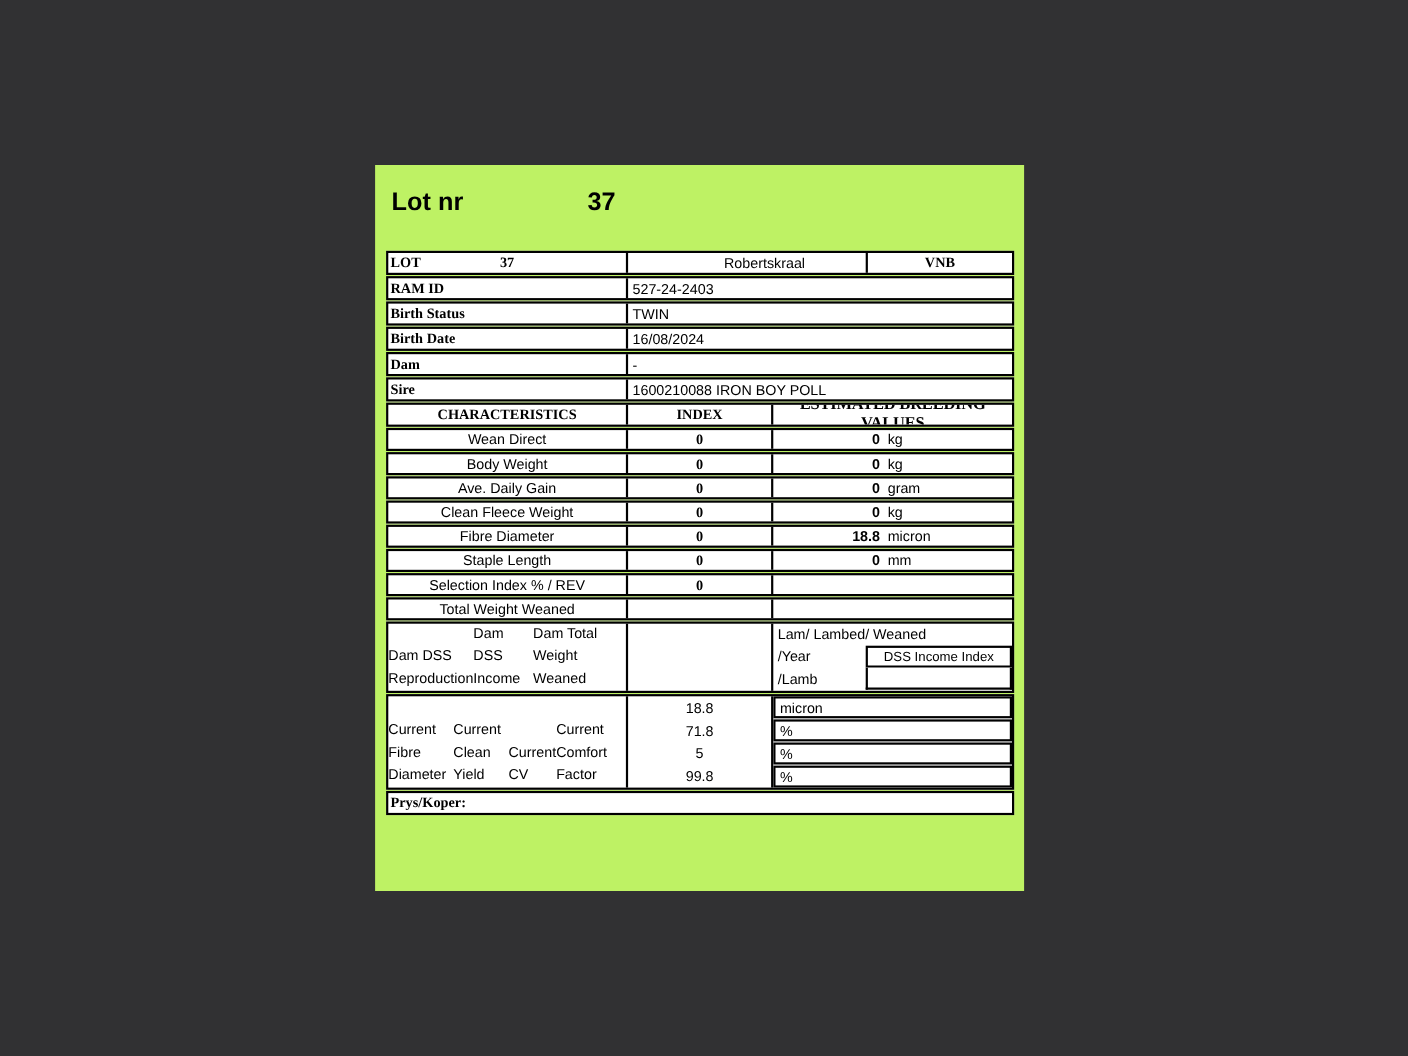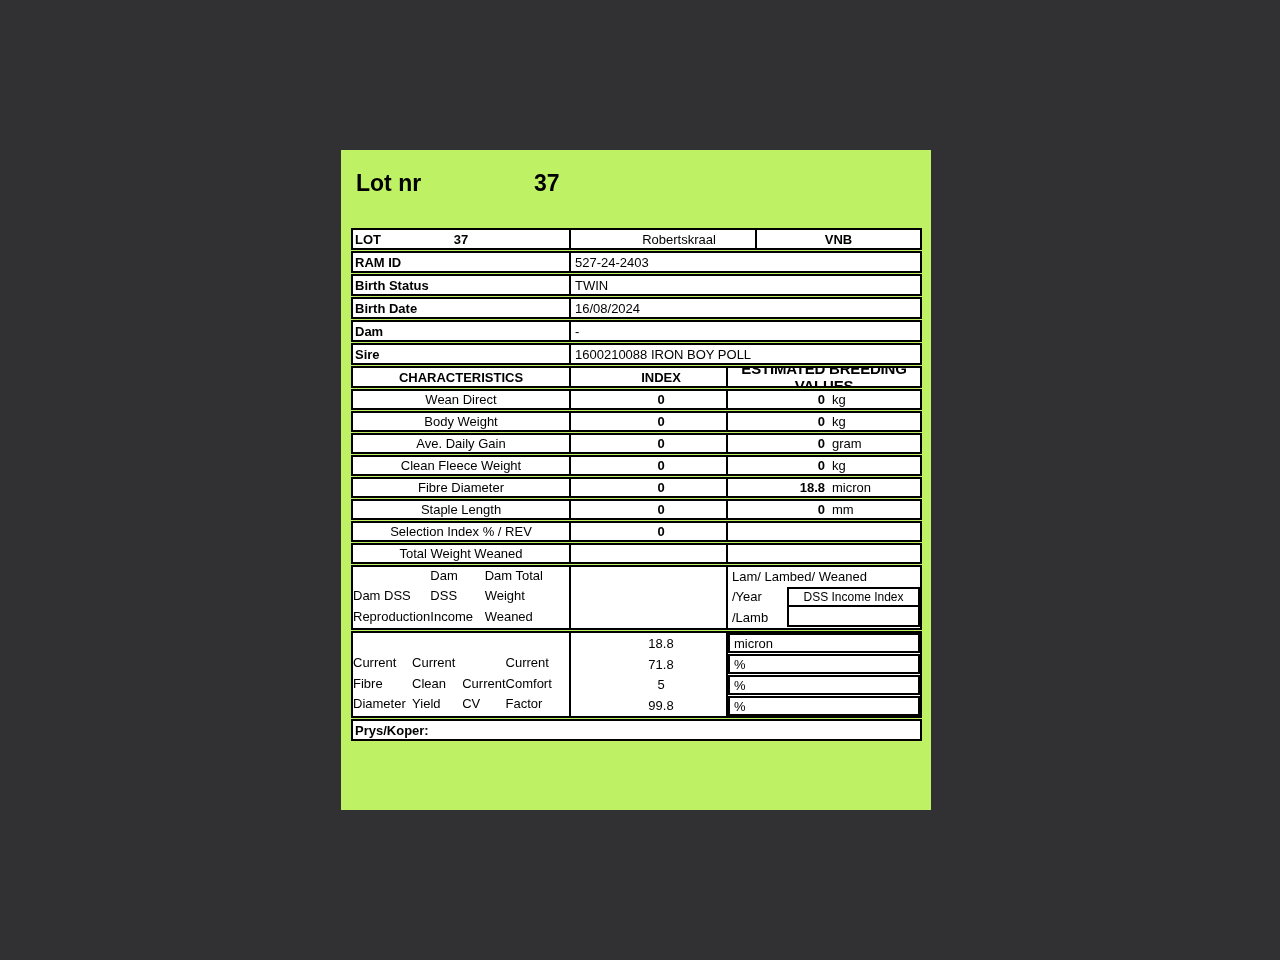--- a/index.html
+++ b/index.html
@@ -29,26 +29,26 @@
     border:2px solid #000;
     margin-bottom:1px;
     box-sizing:border-box;
     background:#fff;
     font-size:13px;
   }
   .h22{height:22px}
   .h21{height:21px}
   .cell{display:flex;align-items:center;box-sizing:border-box;overflow:hidden;}
   .c1{width:218px;border-right:2px solid #000;}
-  .c2{width:132px;border-right:2px solid #000;margin-left:25px;}
+  .c2{width:132px;border-right:2px solid #000;}
   .c3{flex:1;}
-  .mid{width:186px;border-right:2px solid #000;padding-left:32px;}
+  .mid{width:218px;border-right:2px solid #000;padding-left:32px;}
   .last{flex:1;}
   .center{justify-content:center;text-align:center;}
-  .bold{font-weight:bold;}
+  .bold{font-weight:bold;font-family:Liberation Serif, serif;}
   .pl2{padding-left:2px;}
   .pl4{padding-left:4px;}
   .lot-c1{position:relative;}
   .lot-val{position:absolute;left:0;width:100%;text-align:center;}
   .ebv-val{width:97px;text-align:right;font-weight:bold;}
   .ebv-unit{padding-left:7px;}
   .hdr-ebv{font-size:15px;letter-spacing:-0.2px;}
   
   .dam{height:65px;}
   .col-right{flex-direction:row;align-items:flex-end;justify-content:flex-start;padding:1px 4px 1px 0;}

